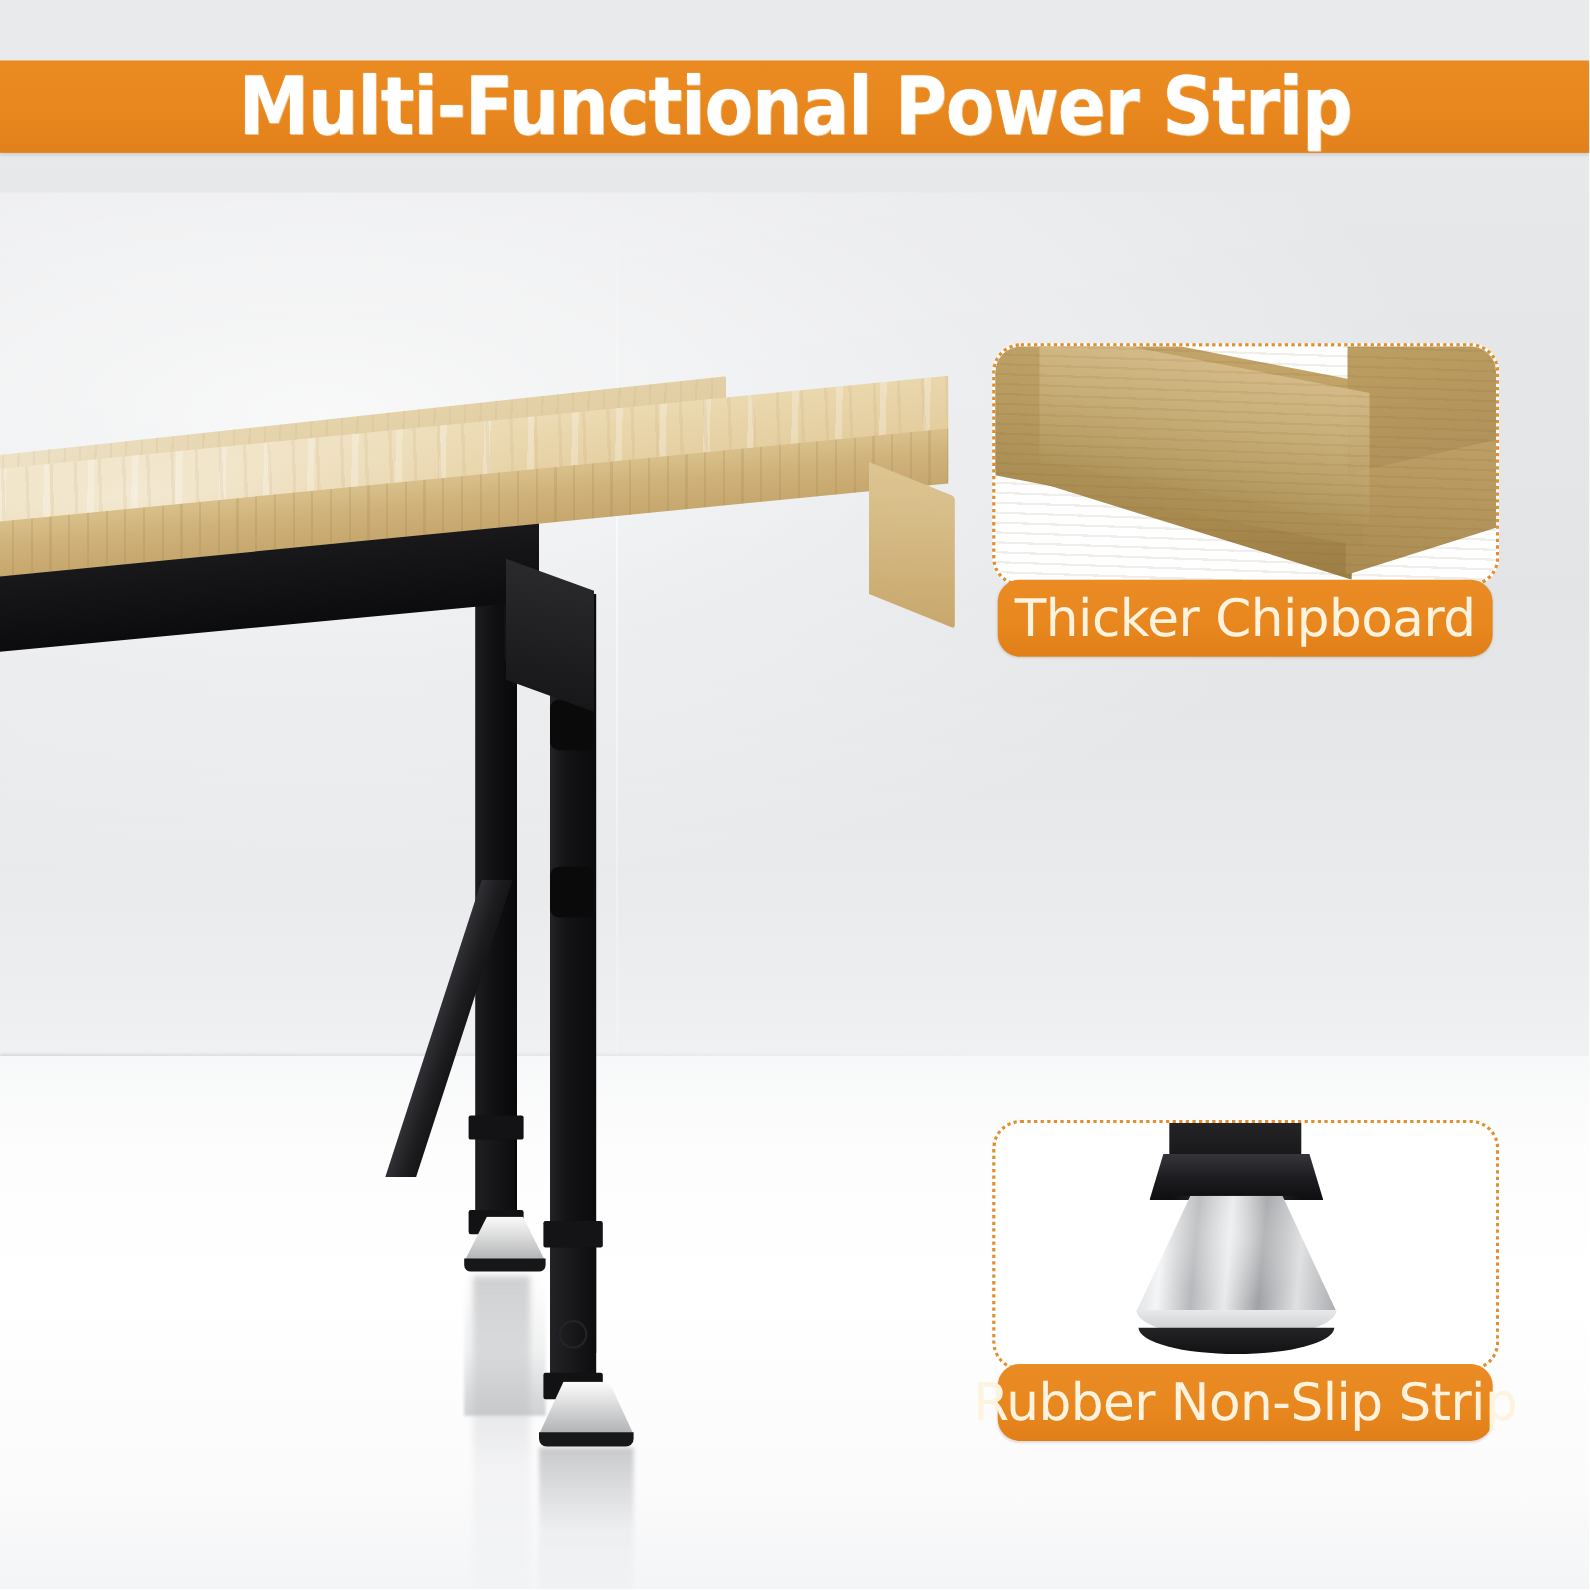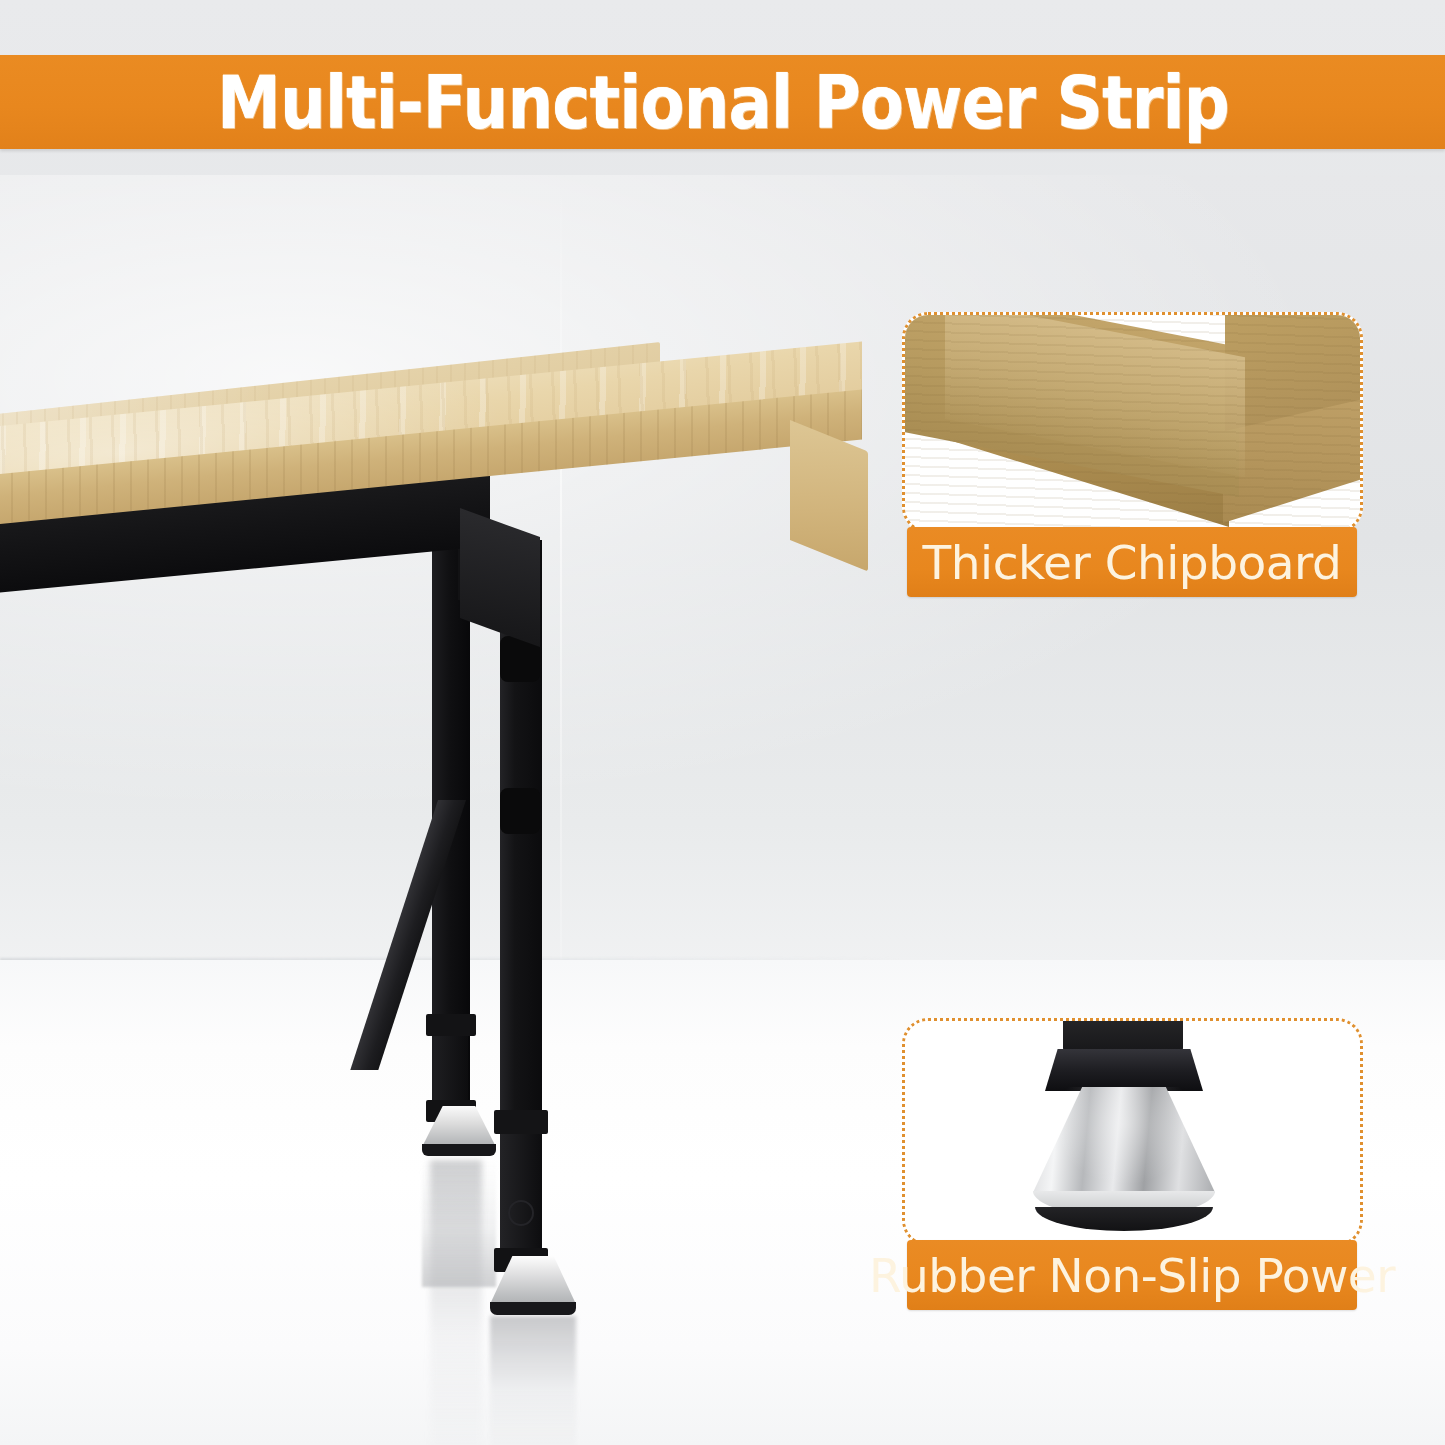--- a/index.html
+++ b/index.html
@@ -143,21 +143,21 @@
     filter:blur(2px);
   }
   .refl-leg{
     position:absolute;left:470px;top:760px;width:52px;height:320px;
     background:linear-gradient(180deg,rgba(150,152,156,.45) 0%,rgba(205,207,210,.18) 55%,rgba(255,255,255,0) 100%);
     filter:blur(3px);
   }
 
   
   .banner{
-    position:absolute;left:0;top:55px;width:1445px;height:94px;
+    position:absolute;left:0;top:55px;width:1445px;height:84px;
     background:linear-gradient(180deg,#ea8b22 0%,#e8871e 55%,#e2811a 100%);
     display:flex;align-items:center;justify-content:center;
     box-shadow:0 2px 3px rgba(0,0,0,.12);
   }
   .banner-title{
     font-family:"DejaVu Sans", sans-serif;
     font-weight:700;font-size:73px;letter-spacing:-1px;
     color:#ffffff;white-space:nowrap;
     transform:scaleX(.88);
     text-shadow:0 0 1px rgba(255,248,235,.9), 1px 1px 0 rgba(250,238,215,.55);
@@ -170,21 +170,21 @@
     border:3px dotted #e0902f;
     border-radius:26px;
     background:#ffffff;
     overflow:hidden;
   }
   .card-label{
     position:relative;
     margin-left:5px;width:450px;height:70px;
     margin-top:-6px;
     background:linear-gradient(180deg,#ea8b24 0%,#e8871e 60%,#e07f18 100%);
-    border-radius:4px;
+    border-radius:20px;
     display:flex;align-items:center;justify-content:center;
     box-shadow:0 1px 2px rgba(0,0,0,.12);
   }
   .card-label span{
     font-family:"DejaVu Sans", sans-serif;
     font-size:47px;font-weight:400;color:#fdf3df;
     white-space:nowrap;letter-spacing:-.5px;
   }
   #card-1{left:902px;top:312px;}
   #card-1 .card-photo{height:215px;}
@@ -341,17 +341,17 @@
       <div class="foot-art">
         <div class="fa-mount"></div>
         <div class="fa-flange"></div>
         <div class="fa-cone"></div>
         <div class="fa-ring"></div>
         <div class="fa-pad"></div>
         <div class="fa-shade"></div>
       </div>
     </div>
     <div class="card-label">
-      <span>Rubber Non-Slip Power</span>
+      <span>Rubber Non-Slip Strip</span>
     </div>
   </div>
 
 </div>
 
 </body></html>

